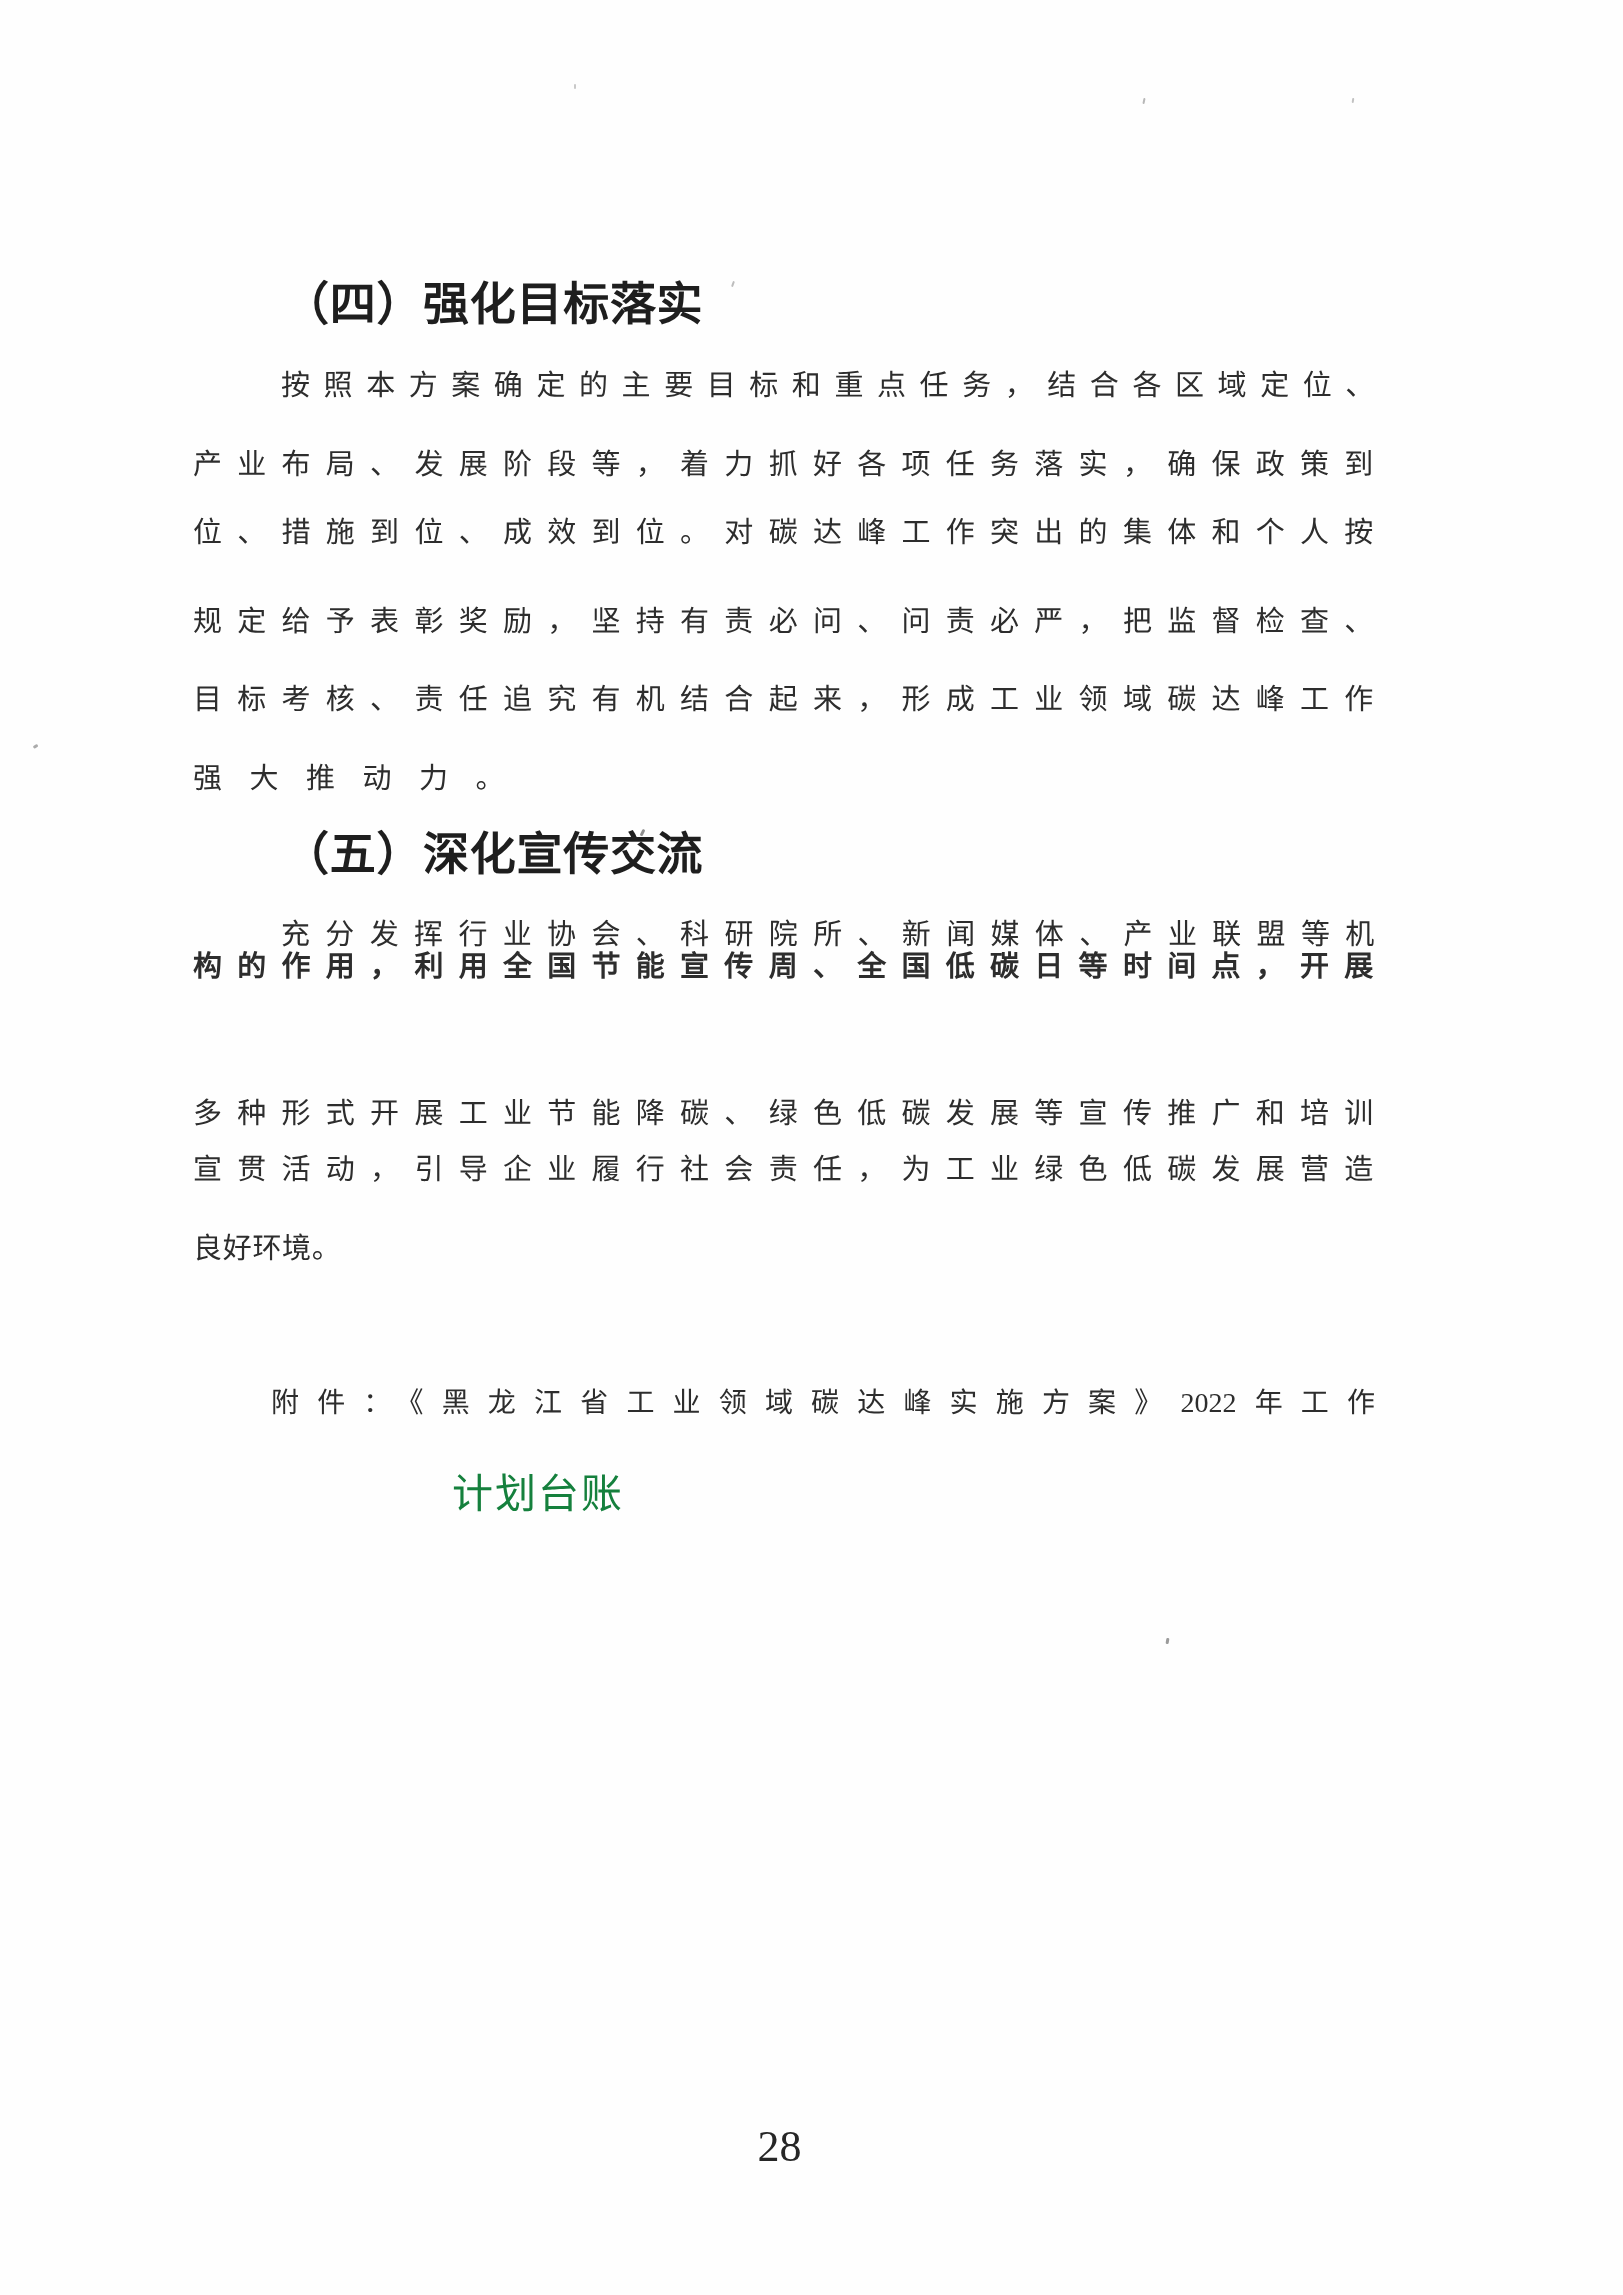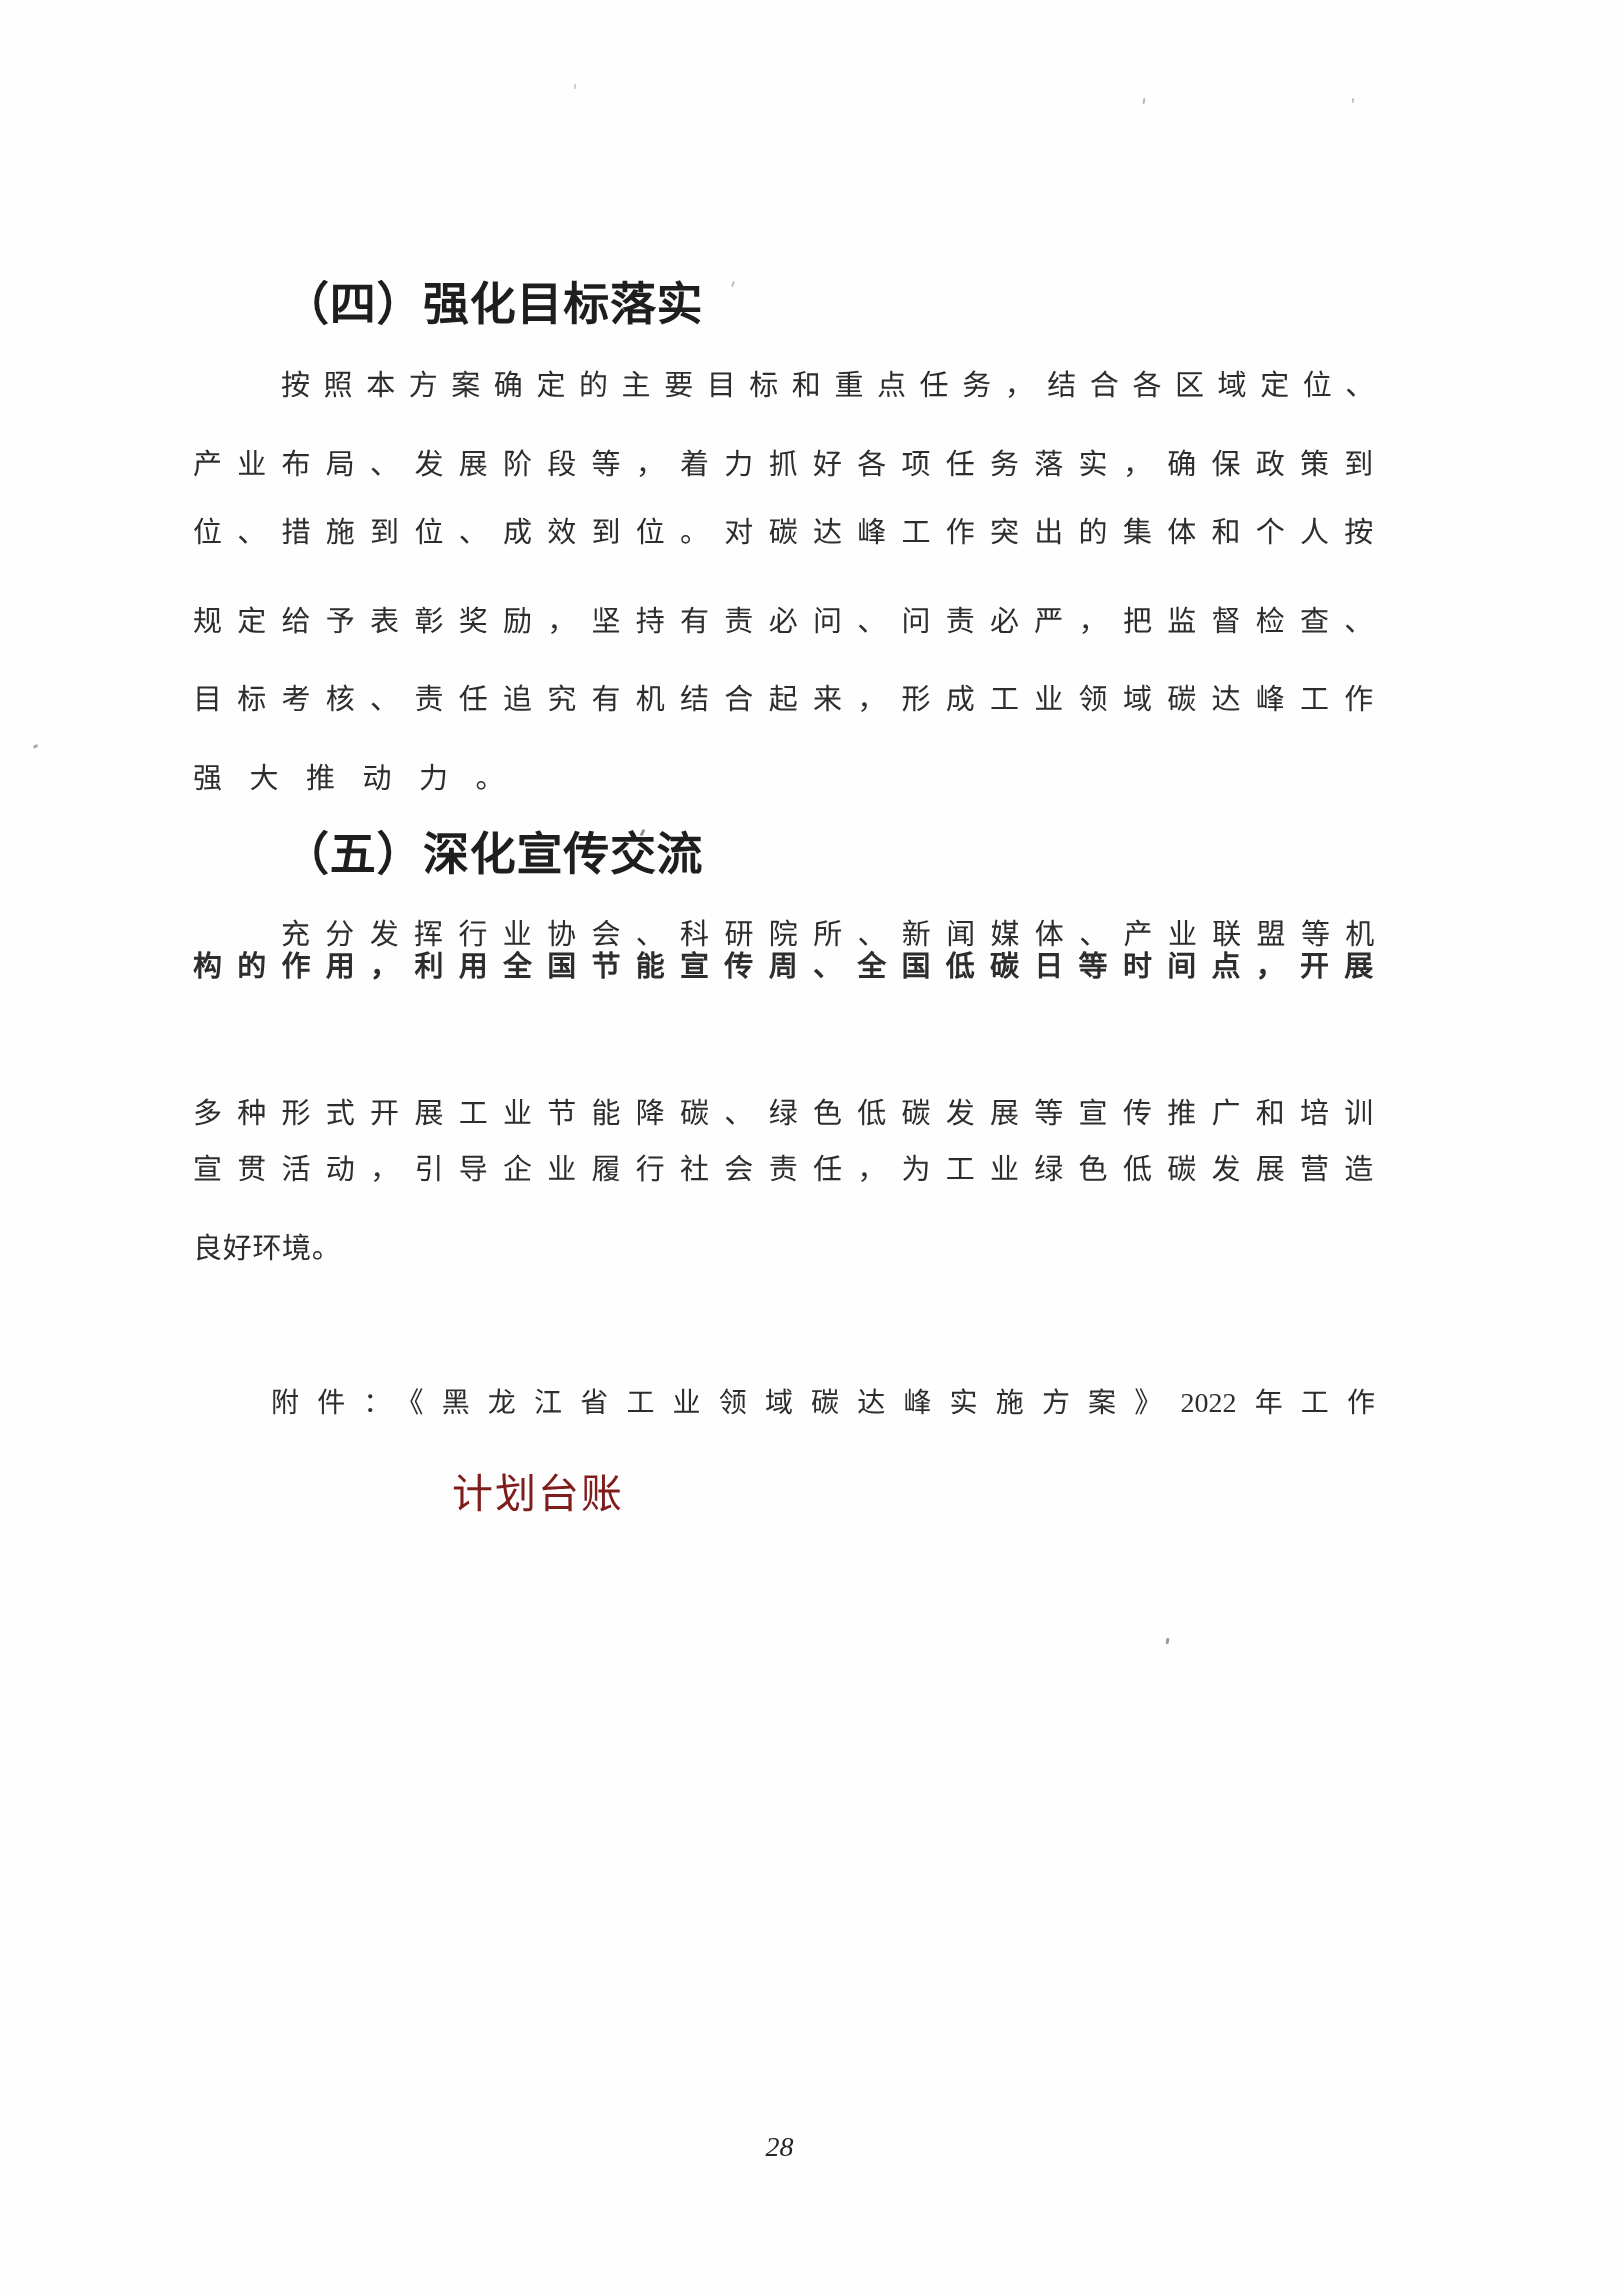--- a/index.html
+++ b/index.html
@@ -62,32 +62,31 @@
     text-align-last: justify;
     text-justify: inter-character;
     color: #2d2d2d;
   }
   .att-line2 {
     position: absolute;
     left: 452px;
     font-size: 41px;
     line-height: 50px;
     letter-spacing: 2px;
-    color: #7f1d1d;
+    color: #15803d;
   }
   .pagenum {
     position: absolute;
     top: 2126px;
     left: 0;
     width: 1559px;
     text-align: center;
-    font-size: 28px;
+    font-size: 44px;
     line-height: 41px;
     color: #262626;
-    font-style: italic;
   }
   .speck {
     position: absolute;
     border-radius: 1.3px;
   }
 </style>
 </head>
 <body>
 
 <div class="page"></div>

